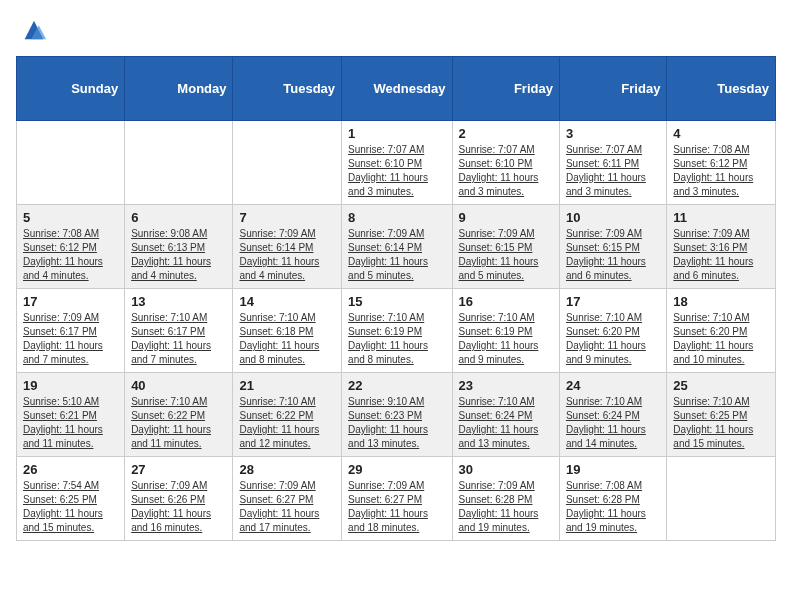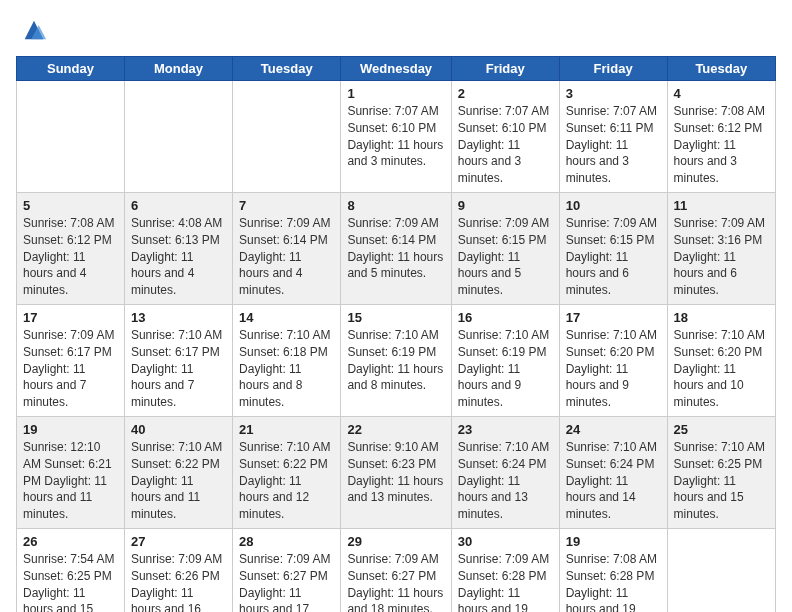--- a/index.html
+++ b/index.html
@@ -55,22 +55,22 @@
     .calendar {
       width: 100%;
       border-collapse: collapse;
       border: 1px solid #ccc;
     }
     .calendar th {
       background: #2563b0;
       color: #fff;
       font-size: 13px;
       font-weight: bold;
-      padding: 4px 6px;
-      text-align: center;
+      padding: 24px 6px;
+      text-align: right;
       border: 1px solid #1a4d99;
     }
     .calendar td {
       vertical-align: top;
       border: 1px solid #ccc;
       padding: 5px 6px;
       width: 113px;
       min-height: 80px;
       font-size: 10.5px;
       color: #222;
@@ -78,23 +78,24 @@
     }
     .calendar tr:nth-child(even) td {
       background: #f5f5f5;
     }
     .day-num {
       font-size: 13px;
       font-weight: bold;
       margin-bottom: 2px;
     }
     .cell-info {
-      font-size: 12px;
+      font-size: 10px;
       color: #333;
       line-height: 1.4;
+      text-decoration: underline;
     }
     .empty-cell {
       background: #fff !important;
     }
     .calendar tbody tr:nth-child(odd) td { background: #fff; }
     .calendar tbody tr:nth-child(even) td { background: #f0f0f0; }
   </style>
 </head>
 <body>
 
@@ -159,21 +160,21 @@
       </tr>
       <tr>
         <td>
           <div class="day-num">5</div>
           <div class="cell-info">Sunrise: 7:08 AM
 Sunset: 6:12 PM
 Daylight: 11 hours and 4 minutes.</div>
         </td>
         <td>
           <div class="day-num">6</div>
-          <div class="cell-info">Sunrise: 4:08 AM
+          <div class="cell-info">Sunrise: 9:08 AM
 Sunset: 6:13 PM
 Daylight: 11 hours and 4 minutes.</div>
         </td>
         <td>
           <div class="day-num">7</div>
           <div class="cell-info">Sunrise: 7:09 AM
 Sunset: 6:14 PM
 Daylight: 11 hours and 4 minutes.</div>
         </td>
         <td>
@@ -241,21 +242,21 @@
         <td>
           <div class="day-num">18</div>
           <div class="cell-info">Sunrise: 7:10 AM
 Sunset: 6:20 PM
 Daylight: 11 hours and 10 minutes.</div>
         </td>
       </tr>
       <tr>
         <td>
           <div class="day-num">19</div>
-          <div class="cell-info">Sunrise: 12:10 AM
+          <div class="cell-info">Sunrise: 5:10 AM
 Sunset: 6:21 PM
 Daylight: 11 hours and 11 minutes.</div>
         </td>
         <td>
           <div class="day-num">40</div>
           <div class="cell-info">Sunrise: 7:10 AM
 Sunset: 6:22 PM
 Daylight: 11 hours and 11 minutes.</div>
         </td>
         <td>

